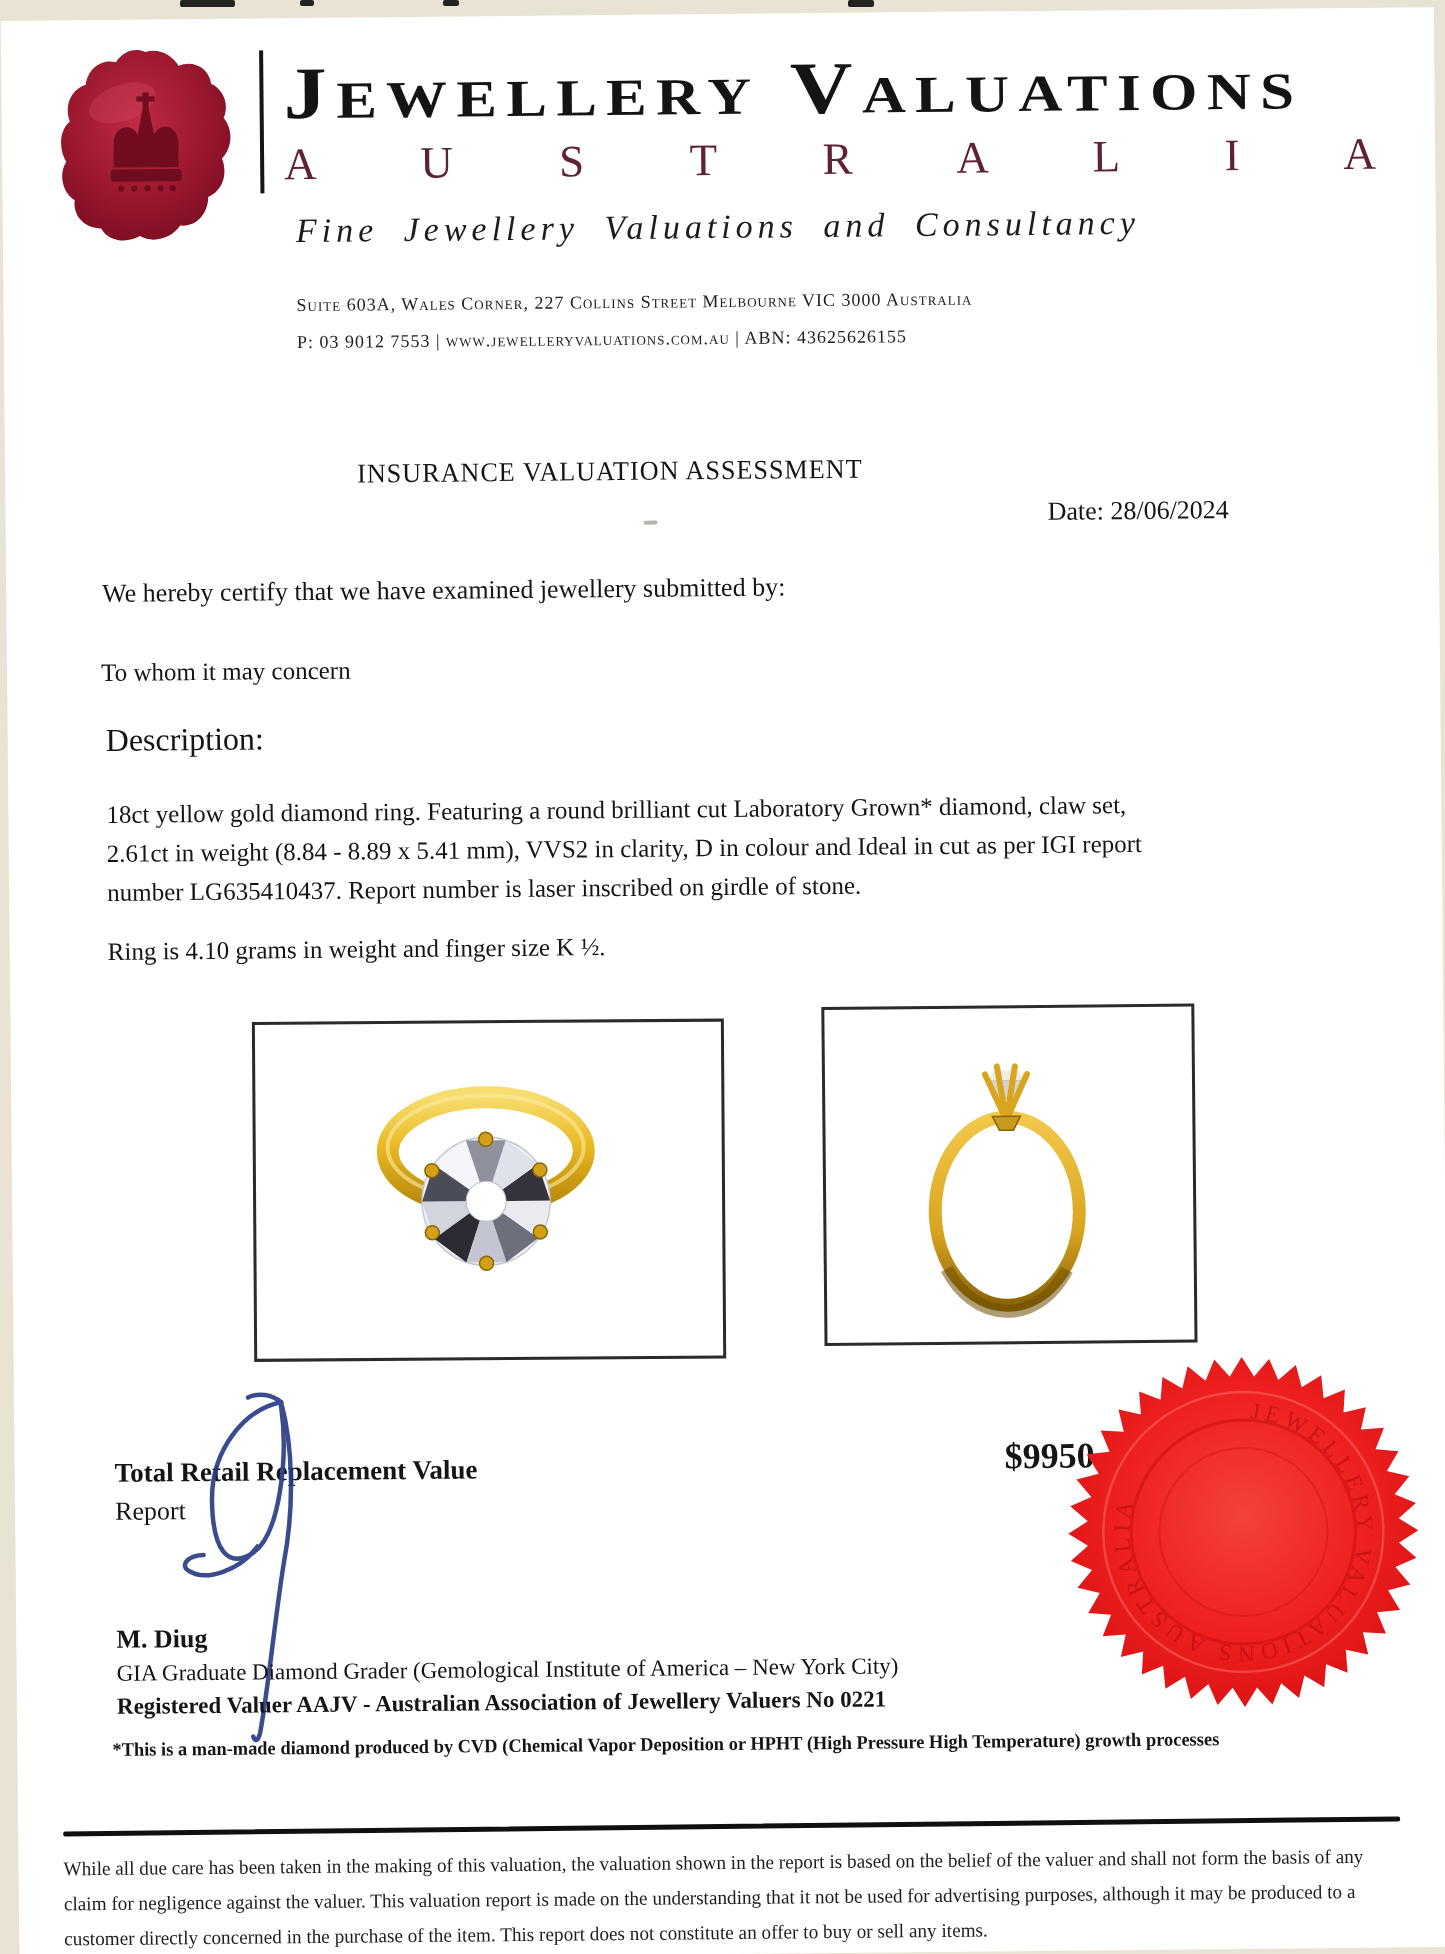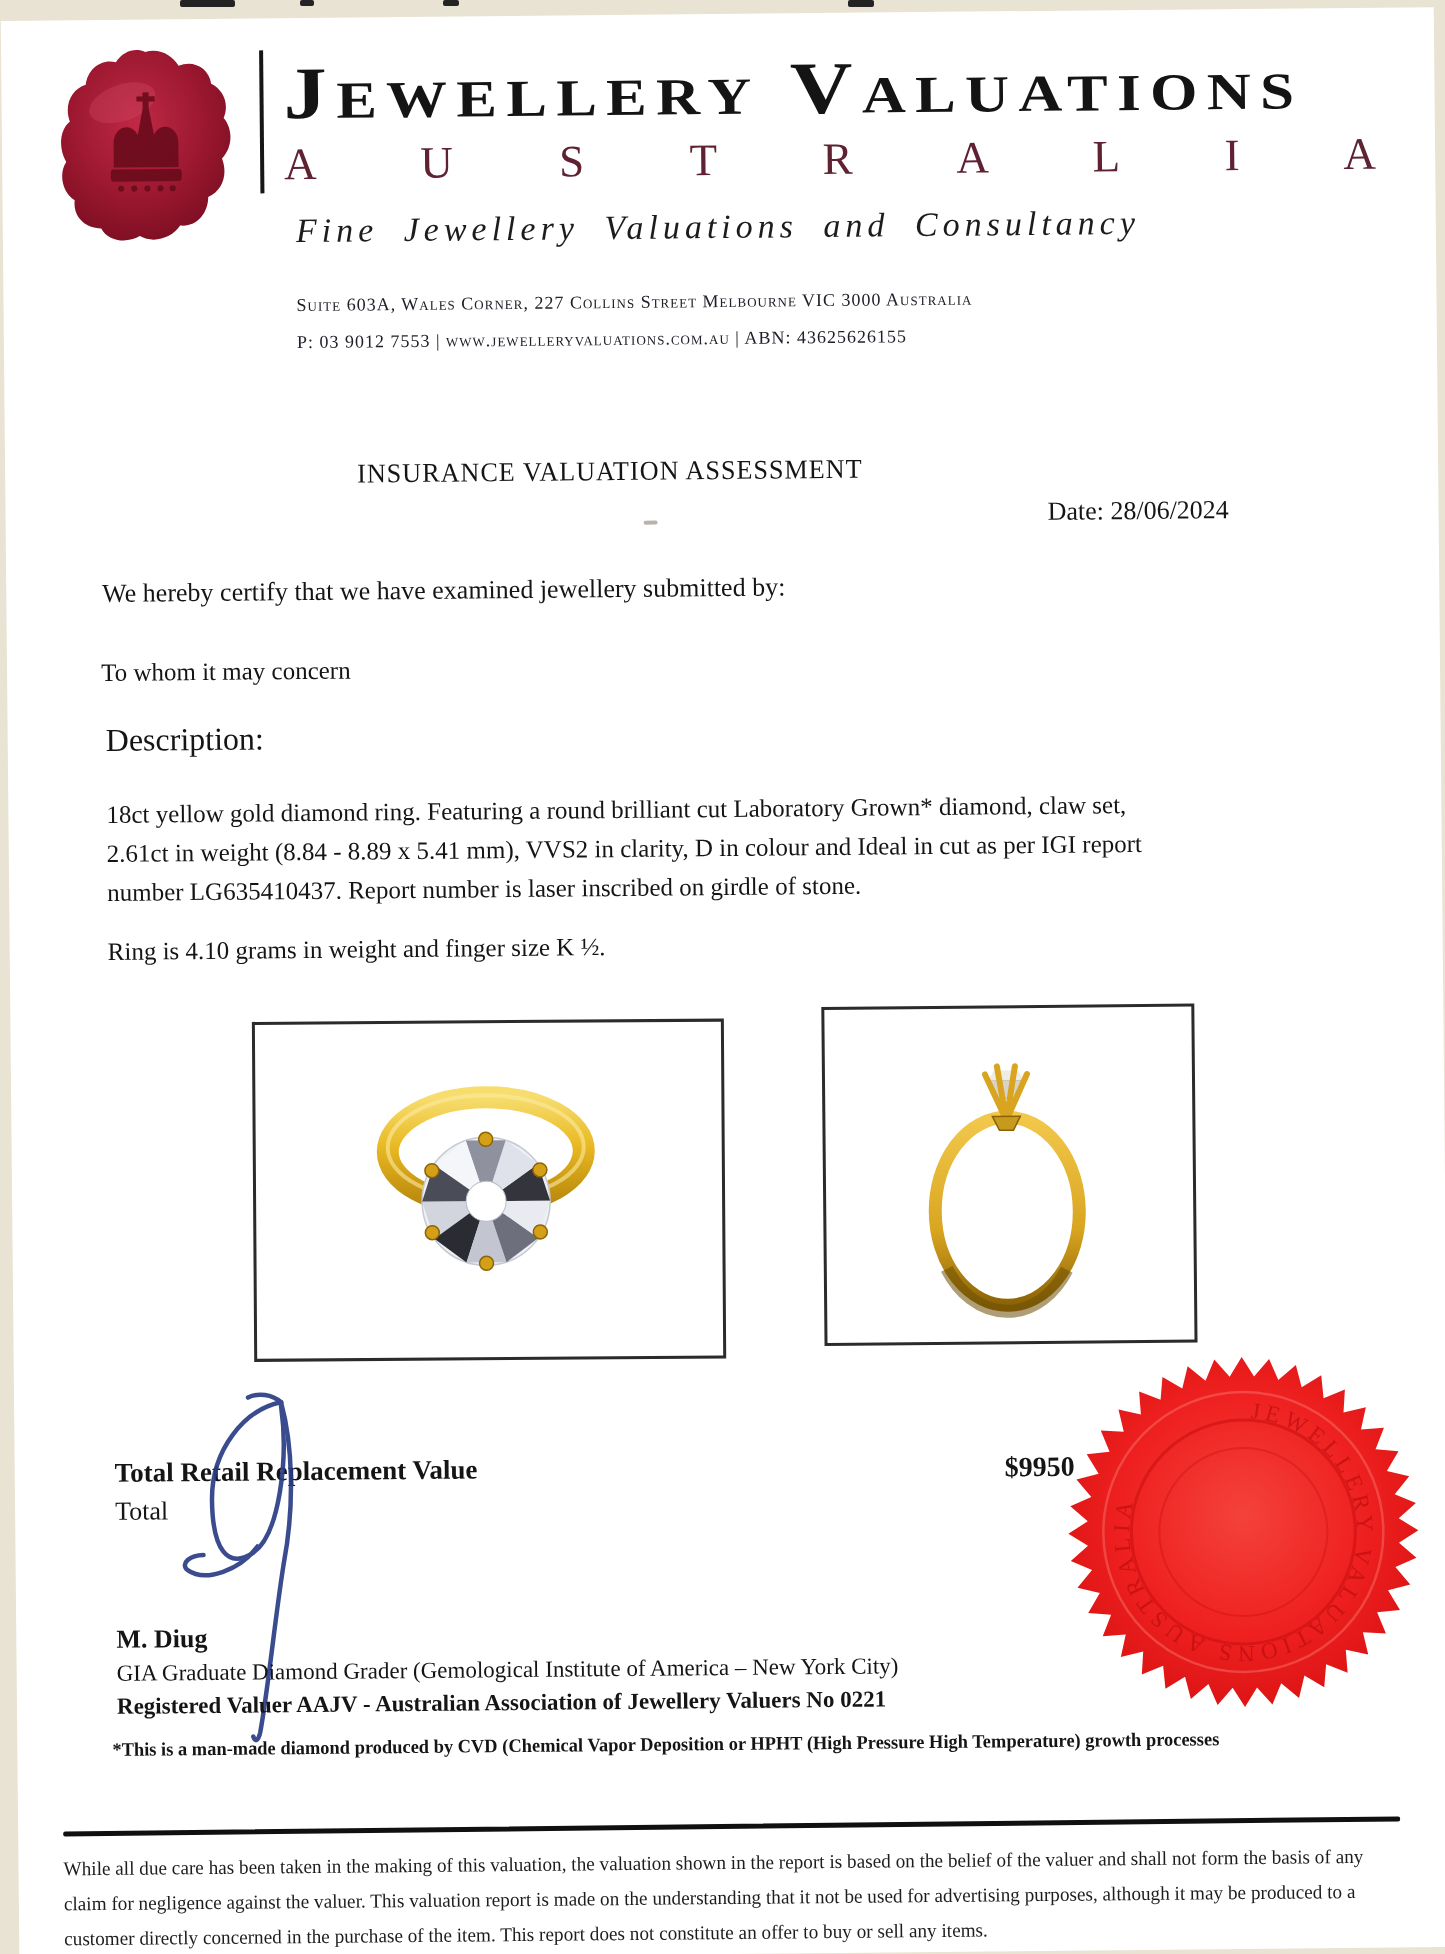--- a/index.html
+++ b/index.html
@@ -48,21 +48,21 @@
   .recipient-line{left:104px;top:653px;font-size:25px;white-space:nowrap;}
   .desc-heading{left:108px;top:716px;font-size:32px;}
   .desc-body{left:108px;top:790px;width:1048px;font-size:25px;line-height:1.55;}
   .ring-line{left:108px;top:932px;font-size:25px;white-space:nowrap;}
   
   .photo-box{border:3px solid #2b2b2b;background:#fff;}
   .photo-left{left:251px;top:1018px;width:466px;height:334px;transform:rotate(0.15deg);}
   .photo-right{left:821px;top:1008px;width:367px;height:333px;}
   
   .value-label{left:110px;top:1452px;font-size:27px;font-weight:bold;white-space:nowrap;}
-  .value-amount{left:1000px;top:1438px;font-size:28px;font-weight:bold;white-space:nowrap;margin-top:16px;}
+  .value-amount{left:1000px;top:1438px;font-size:36px;font-weight:bold;white-space:nowrap;}
   .signed-label{left:110px;top:1491px;font-size:26px;white-space:nowrap;}
   
   .signer-name{left:110px;top:1619px;font-size:26px;font-weight:bold;white-space:nowrap;text-align:center;}
   .signer-cred1{left:110px;top:1655px;font-size:23px;white-space:nowrap;}
   .signer-cred2{left:110px;top:1688px;font-size:23px;font-weight:600;white-space:nowrap;}
   .footnote{left:105px;top:1733px;font-size:19px;font-weight:bold;white-space:nowrap;transform:scaleX(0.97);transform-origin:left top;}
   
   .footer-rule{left:55px;top:1824px;width:1337px;height:5px;background:#101010;border-radius:2px;transform:rotate(-0.1deg);}
   .disclaimer{left:55px;top:1845px;width:1345px;font-size:19.5px;line-height:1.8;color:#1d1d1d;transform:scaleX(0.985);transform-origin:left top;}
   
@@ -177,21 +177,21 @@
           <polygon points="163,72 199,72 193,90 169,90" fill="#d8d3c8" stroke="#b9b2a4" stroke-width="1"></polygon>
           <polygon points="169,62 193,62 199,72 163,72" fill="#efece4"></polygon>
           <path d="M181,112 L160,66 M181,112 L202,66 M181,112 L172,58 M181,112 L190,58" stroke="#d9a520" stroke-width="6" stroke-linecap="round" fill="none"></path>
           <path d="M167,108 L195,108 L188,122 L174,122 Z" fill="#c69a1d" stroke="#8a6205" stroke-width="1.5"></path>
         </g>
       </svg>
     </div>
 
     <div class="abs value-label">Total Retail Replacement Value</div>
     <div class="abs value-amount">$9950</div>
-    <div class="abs signed-label">Total</div>
+    <div class="abs signed-label">Report</div>
 
     <svg class="abs" style="left:1062px;top:1361px;" width="352" height="352" viewBox="0 0 352 352">
       <defs>
         <radialGradient id="sealg" cx="50%" cy="45%" r="60%">
           <stop offset="0%" stop-color="#f4423a"></stop>
           <stop offset="60%" stop-color="#ee1f1f"></stop>
           <stop offset="100%" stop-color="#d91212"></stop>
         </radialGradient>
         <path id="seal-text-circle" d="M176,62 A114,114 0 1 1 175.9,62" fill="none"></path>
       </defs>

